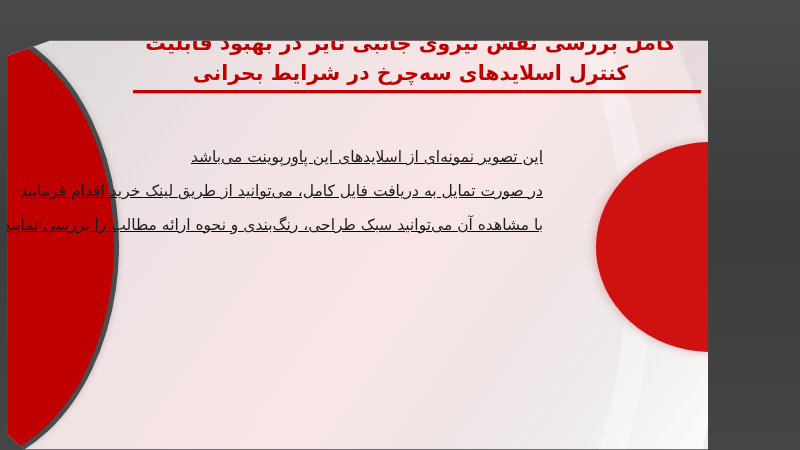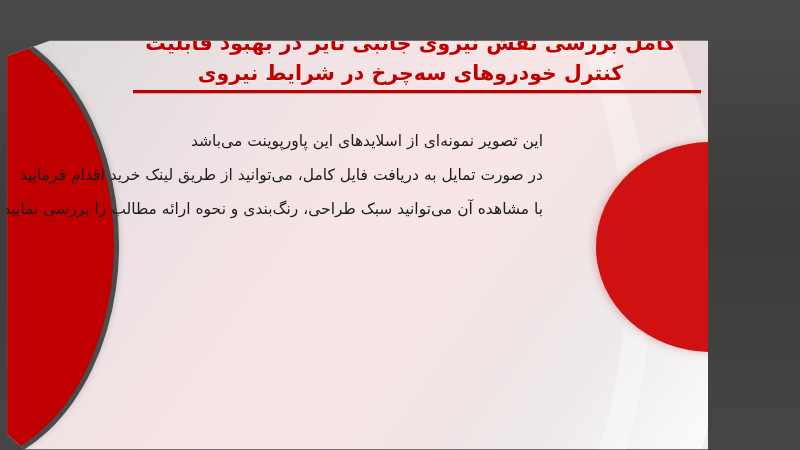--- a/index.html
+++ b/index.html
@@ -123,24 +123,25 @@
     width: 568px;
     height: 3px;
     background: #c00000;
     box-shadow: 0 1px 1px rgba(0,0,0,0.25);
   }
 
   
   .body-block {
     position: absolute;
     right: 165px;
-    top: 104px;
+    top: 120px;
     width: 470px;
     direction: rtl;
     text-align: right;
+    text-decoration: underline;
   }
   .body-line {
     color: #1c1c1c;
     font-size: 15.5px;
     line-height: 34px;
     white-space: nowrap;
   }
 </style>
 </head>
 <body>
@@ -160,21 +161,21 @@
       <div class="arc" style="left:-640px; top:-520px; width:1620px; height:1530px; border-width:24px; border-right-color:rgba(255,255,255,0.55);"></div>
       <div class="arc" style="left:-700px; top:-560px; width:1760px; height:1620px; border-width:30px; border-right-color:rgba(206,192,195,0.35);"></div>
       <div class="arc" style="left:-770px; top:-610px; width:1930px; height:1730px; border-width:20px; border-right-color:rgba(255,255,255,0.5);"></div>
     </div>
 
     <div class="lobe-right"></div>
     <div class="lobe-left"></div>
 
     <div class="title-block">
       <div class="title-line">کامل بررسی نقش نیروی جانبی تایر در بهبود قابلیت</div>
-      <div class="title-line">کنترل خودروهای سه‌چرخ در شرایط نیروی</div>
+      <div class="title-line">کنترل اسلایدهای سه‌چرخ در شرایط بحرانی</div>
     </div>
 
     <div class="title-rule"></div>
 
     <div class="body-block">
       <div class="body-line">این تصویر نمونه‌ای از اسلایدهای این پاورپوینت می‌باشد</div>
       <div class="body-line">در صورت تمایل به دریافت فایل کامل، می‌توانید از طریق لینک خرید اقدام فرمایید</div>
       <div class="body-line">با مشاهده آن می‌توانید سبک طراحی، رنگ‌بندی و نحوه ارائه مطالب را بررسی نمایید</div>
     </div>
 

